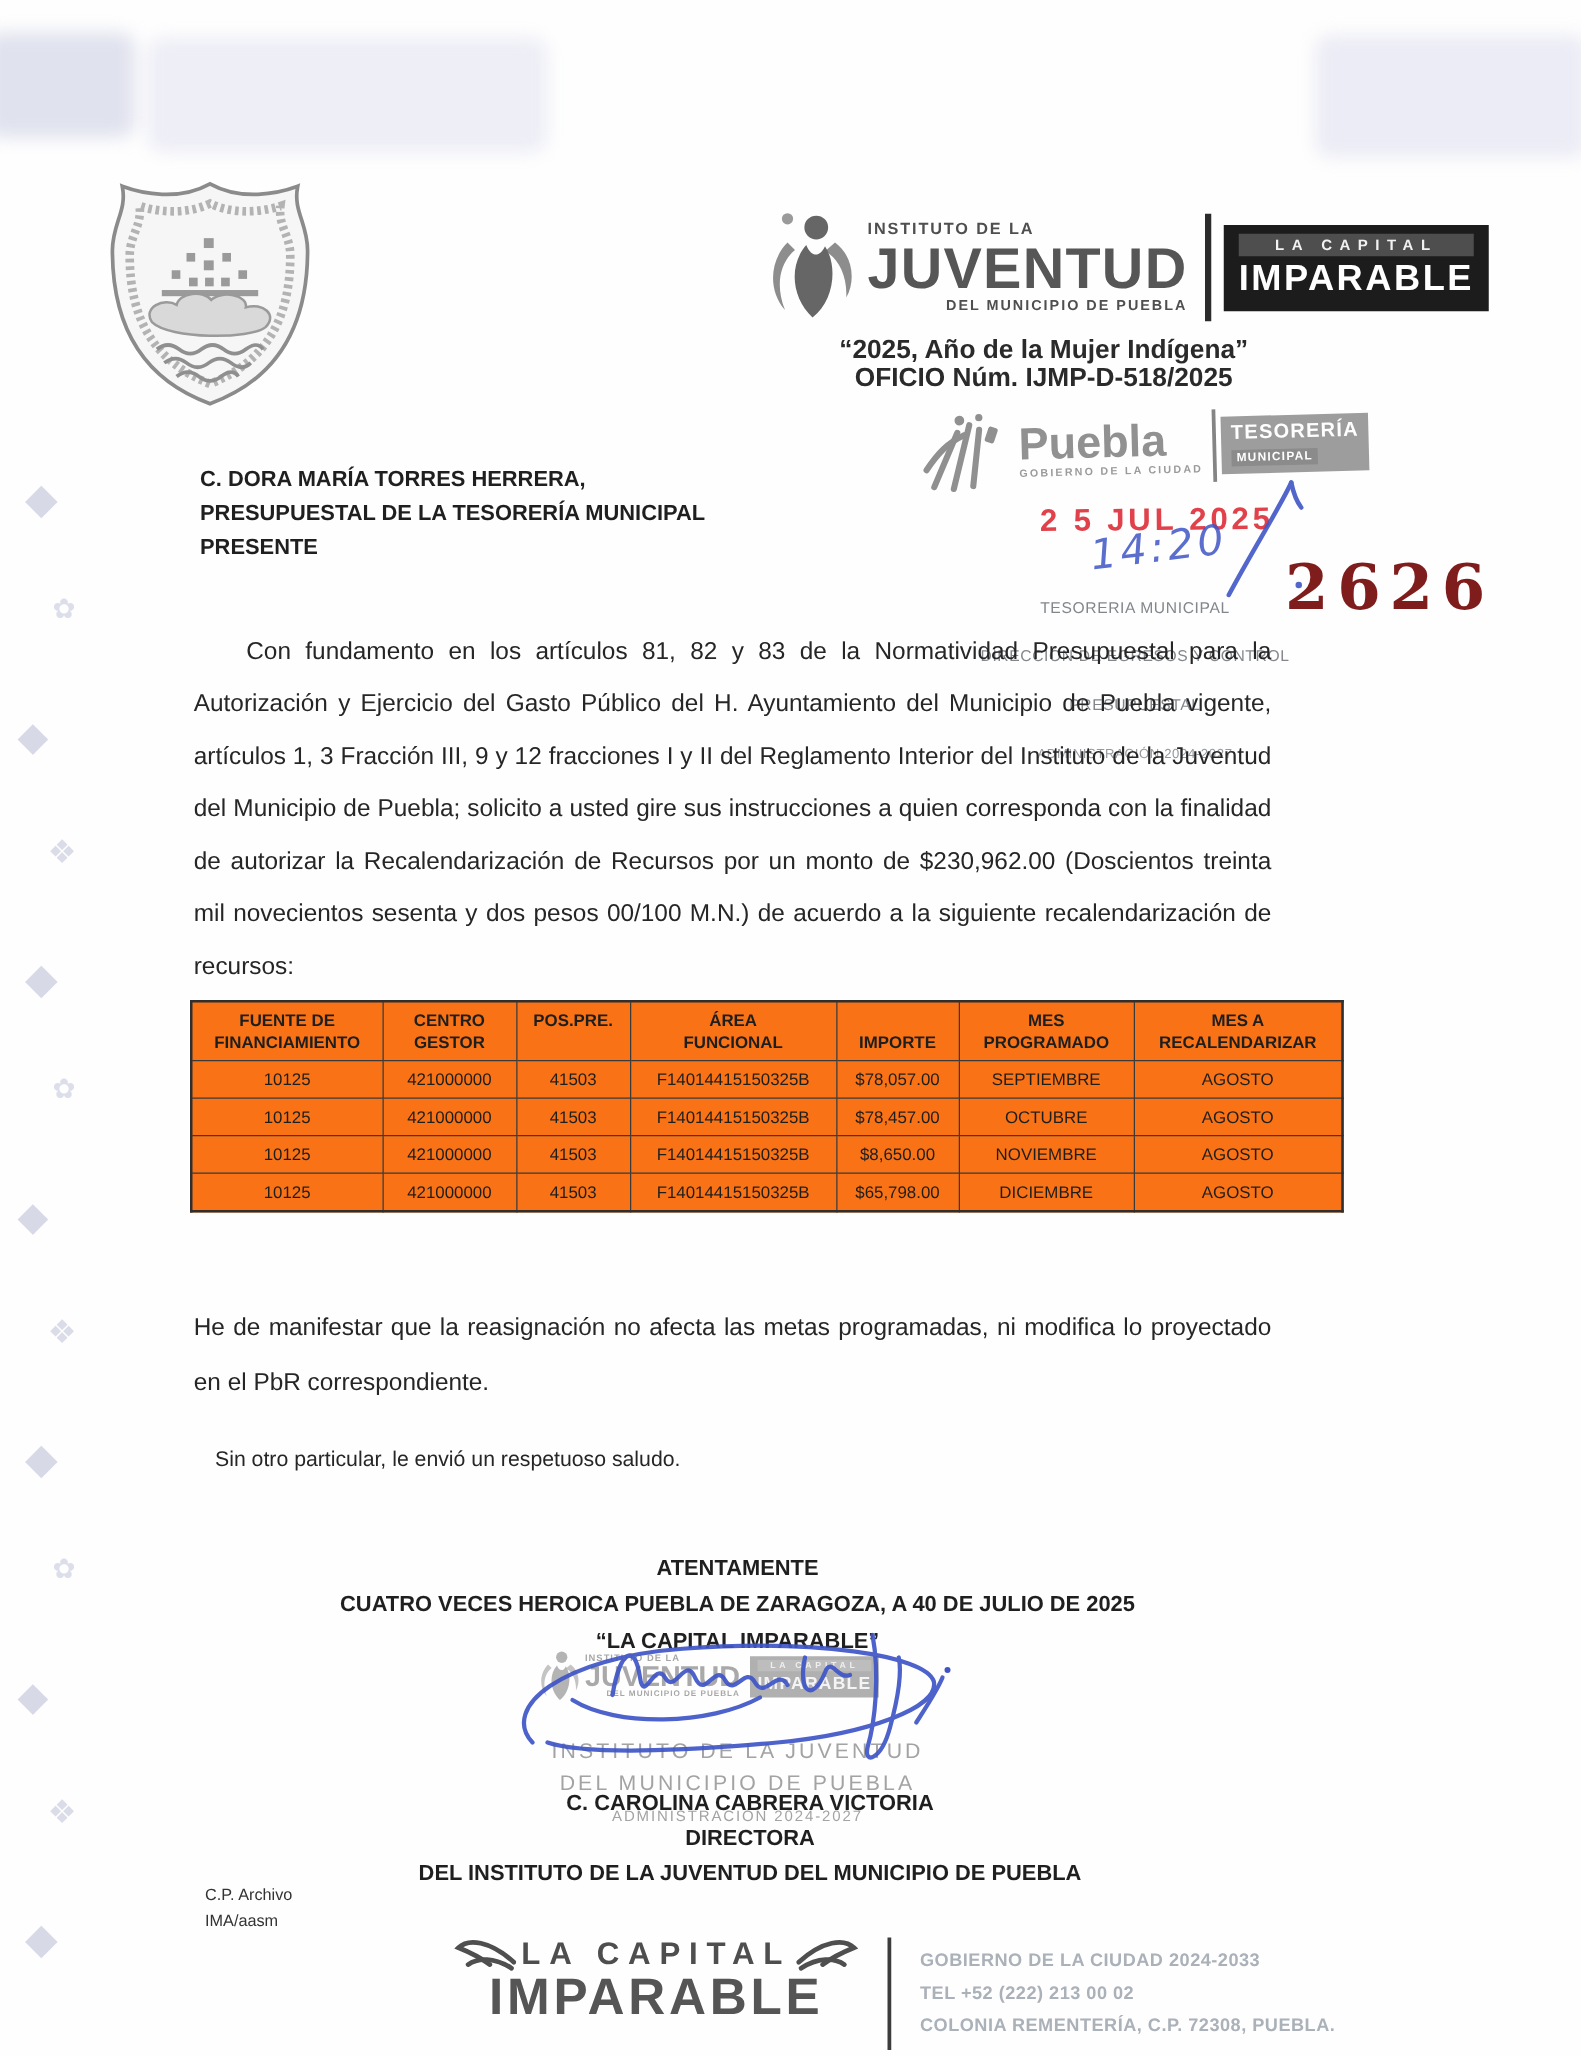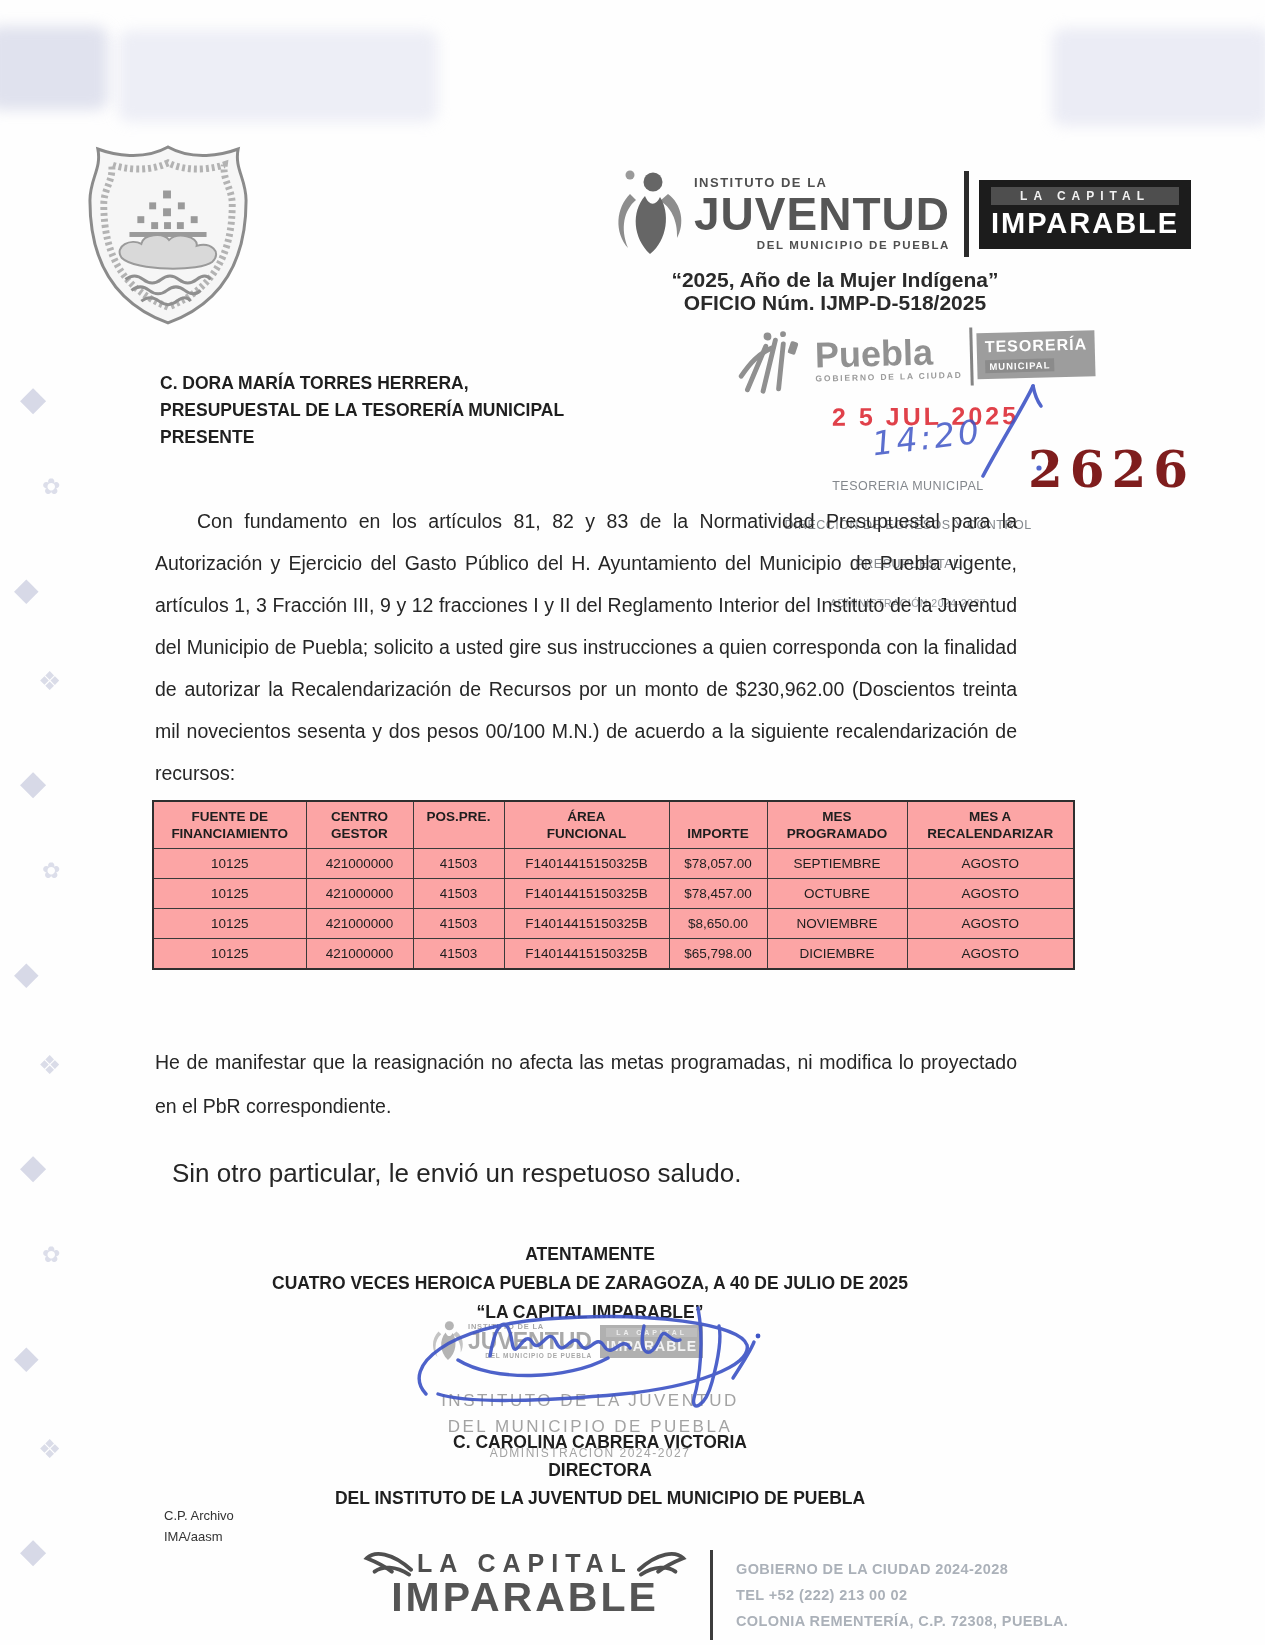--- a/index.html
+++ b/index.html
@@ -66,24 +66,24 @@
 
   
   .addressee{position:absolute;left:160px;top:370px;font-size:17.5px;font-weight:bold;
              line-height:27px;color:#1f1f1f;}
 
   
   .p1{position:absolute;left:155px;top:500px;width:862px;font-size:19.5px;line-height:42px;
       text-align:justify;text-indent:42px;color:#262626;z-index:1;}
   .p2{position:absolute;left:155px;top:1040px;width:862px;font-size:19.5px;line-height:44px;
       text-align:justify;color:#262626;}
-  .p3{position:absolute;left:172px;top:1158px;font-size:26px;color:#262626;}
-
-  
-  table.recal{position:absolute;left:152px;top:800px;border-collapse:collapse;background:#fca5a5;
+  .p3{position:absolute;left:172px;top:1158px;font-size:17px;color:#262626;}
+
+  
+  table.recal{position:absolute;left:152px;top:800px;border-collapse:collapse;background:#f97316;
               border:2px solid #2f2f2f;}
   table.recal th,table.recal td{border:1.6px solid #3a3a3a;text-align:center;color:#1e1e1e;}
   table.recal th{font-size:13.5px;font-weight:bold;line-height:17px;padding:6px 3px;
                  white-space:pre-line;vertical-align:top;}
   table.recal th:nth-child(5){vertical-align:bottom;}
   table.recal td{font-size:13.5px;height:27px;padding:1px 3px;}
 
   
   .closing{position:absolute;left:90px;top:1240px;width:1000px;text-align:center;
            font-size:17.5px;font-weight:bold;line-height:29px;color:#1f1f1f;}
@@ -378,18 +378,18 @@
           <path d="M50,22 C30,4 12,2 4,10 C14,14 22,18 30,24"></path>
           <path d="M48,27 C34,18 20,18 12,24"></path>
         </g>
       </svg>
     </div>
     <div class="bl-imp">IMPARABLE</div>
   </div>
 
   <div class="footer-div"></div>
   <div class="footer-contact">
-    <div>GOBIERNO DE LA CIUDAD 2024-2028</div>
+    <div>GOBIERNO DE LA CIUDAD 2024-2033</div>
     <div>TEL +52 (222) 213 00 02</div>
     <div>COLONIA REMENTERÍA, C.P. 72308, PUEBLA.</div>
   </div>
 
 </div>
 
 </body></html>

